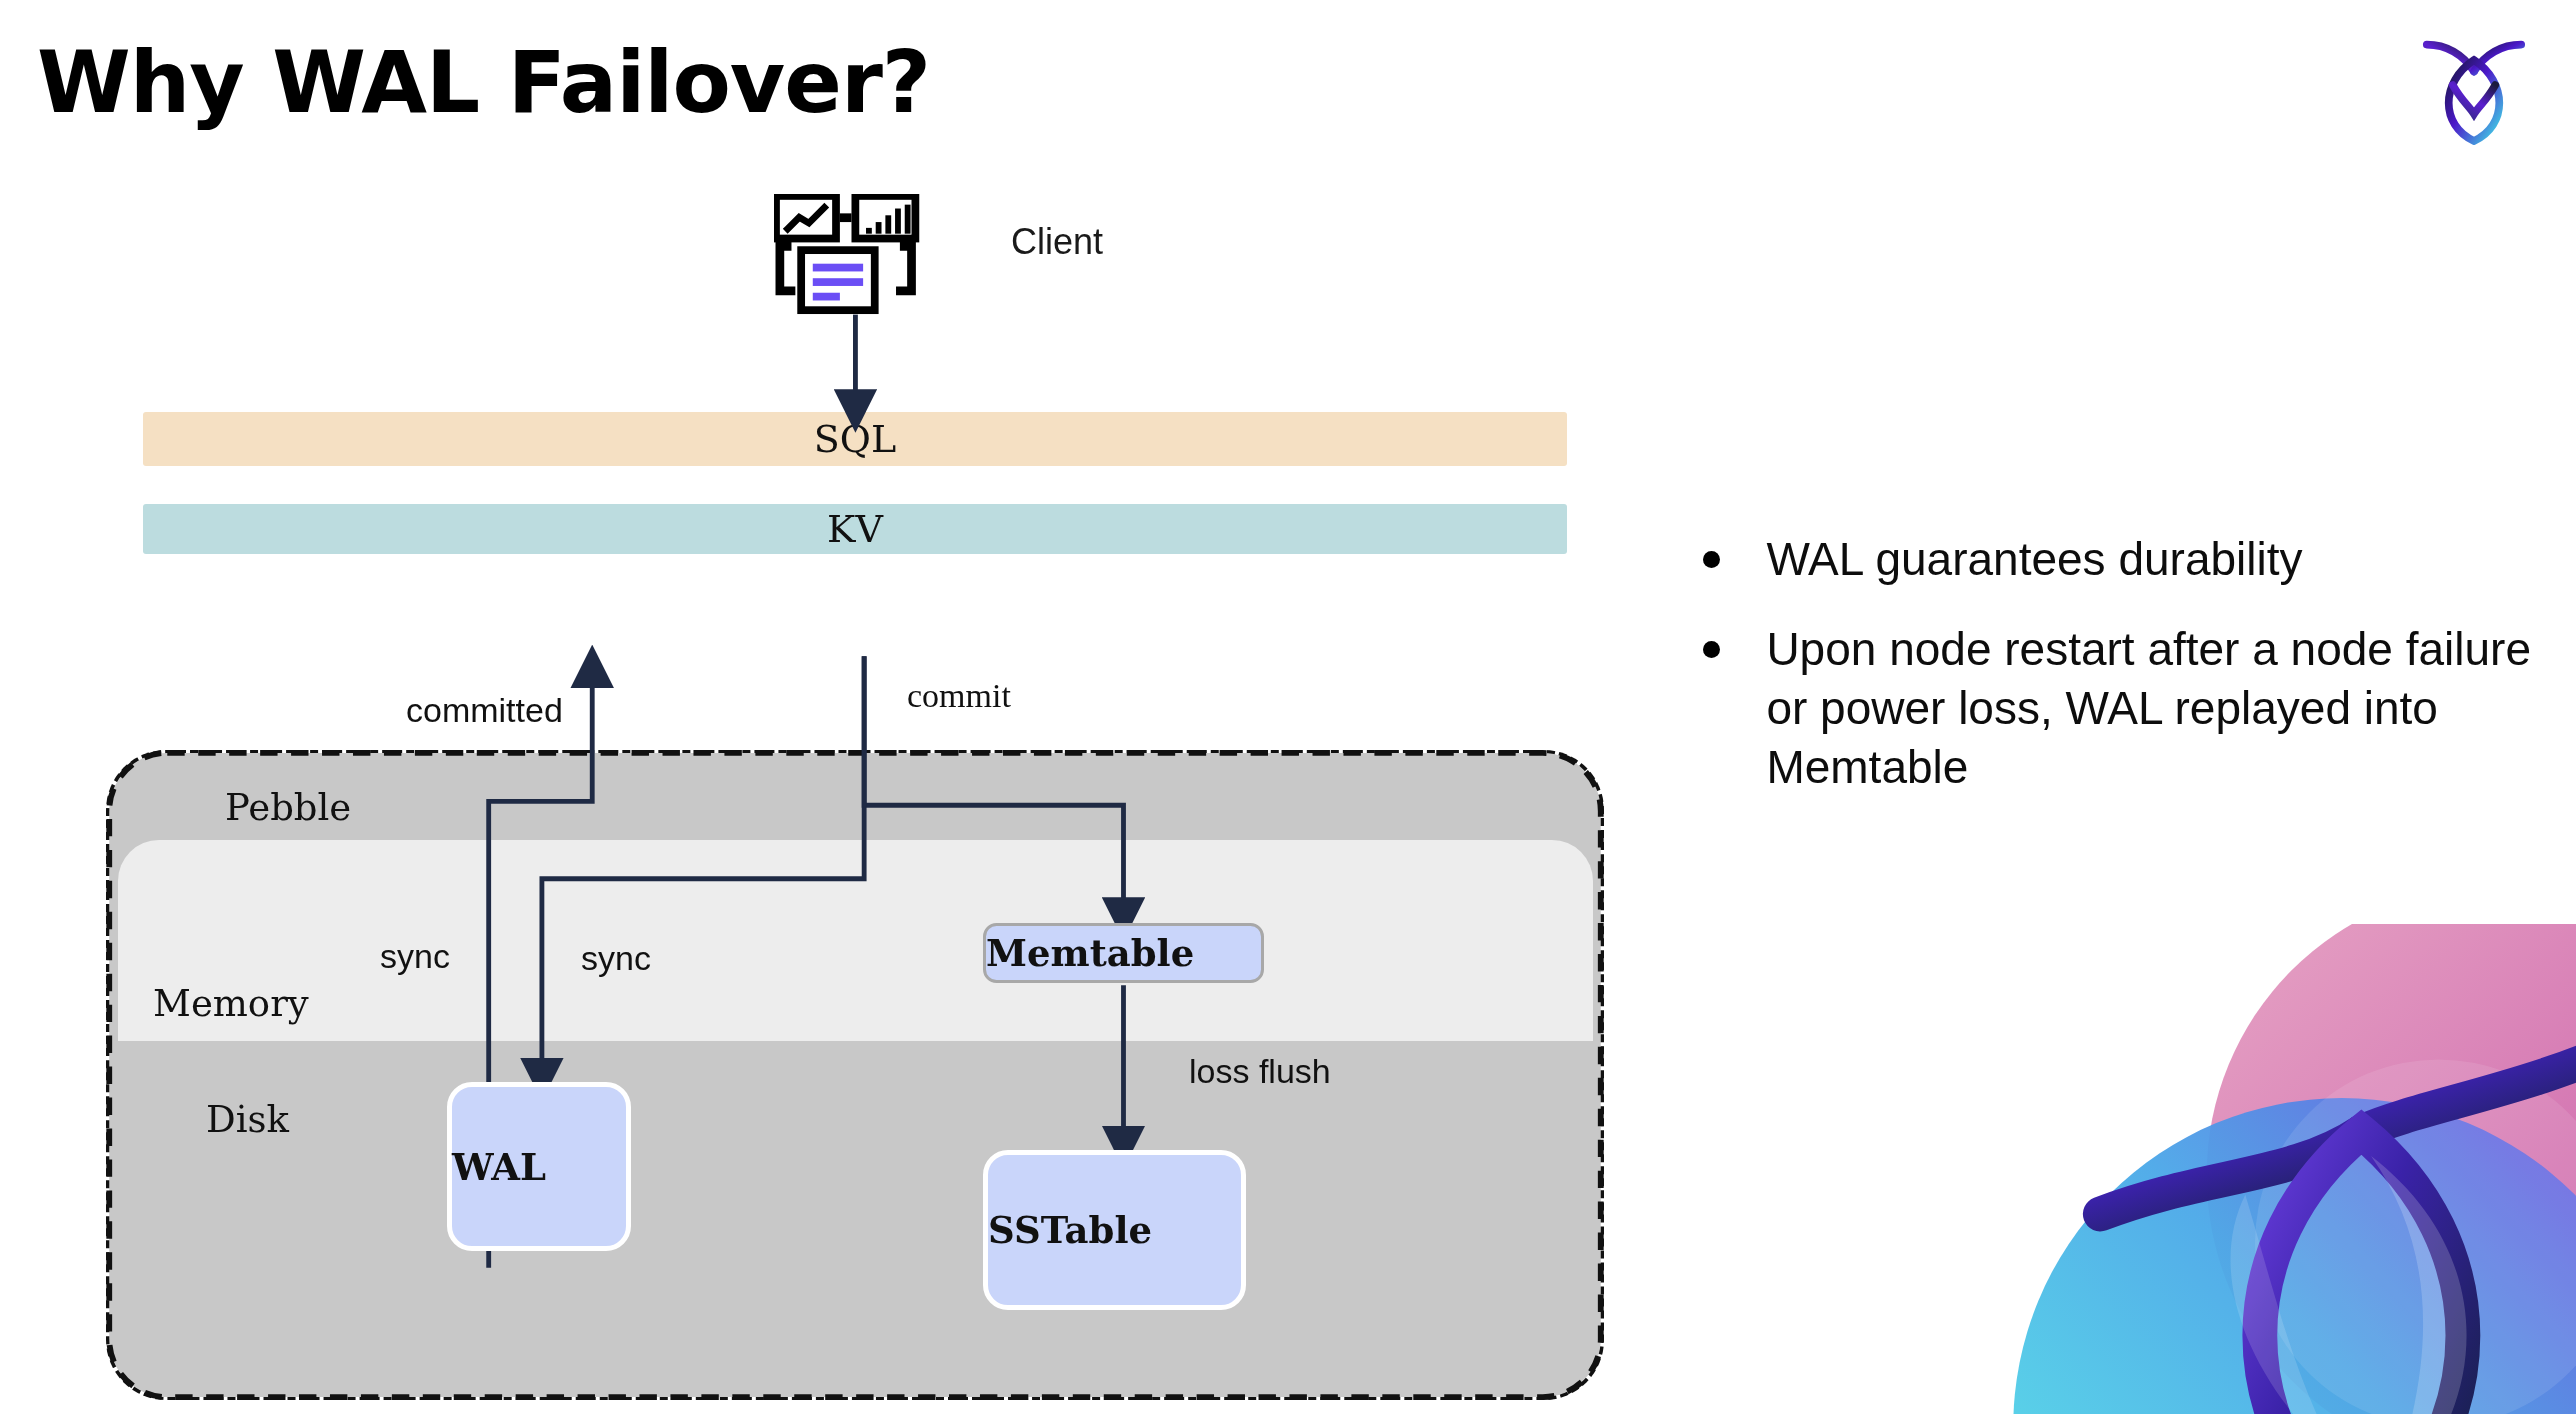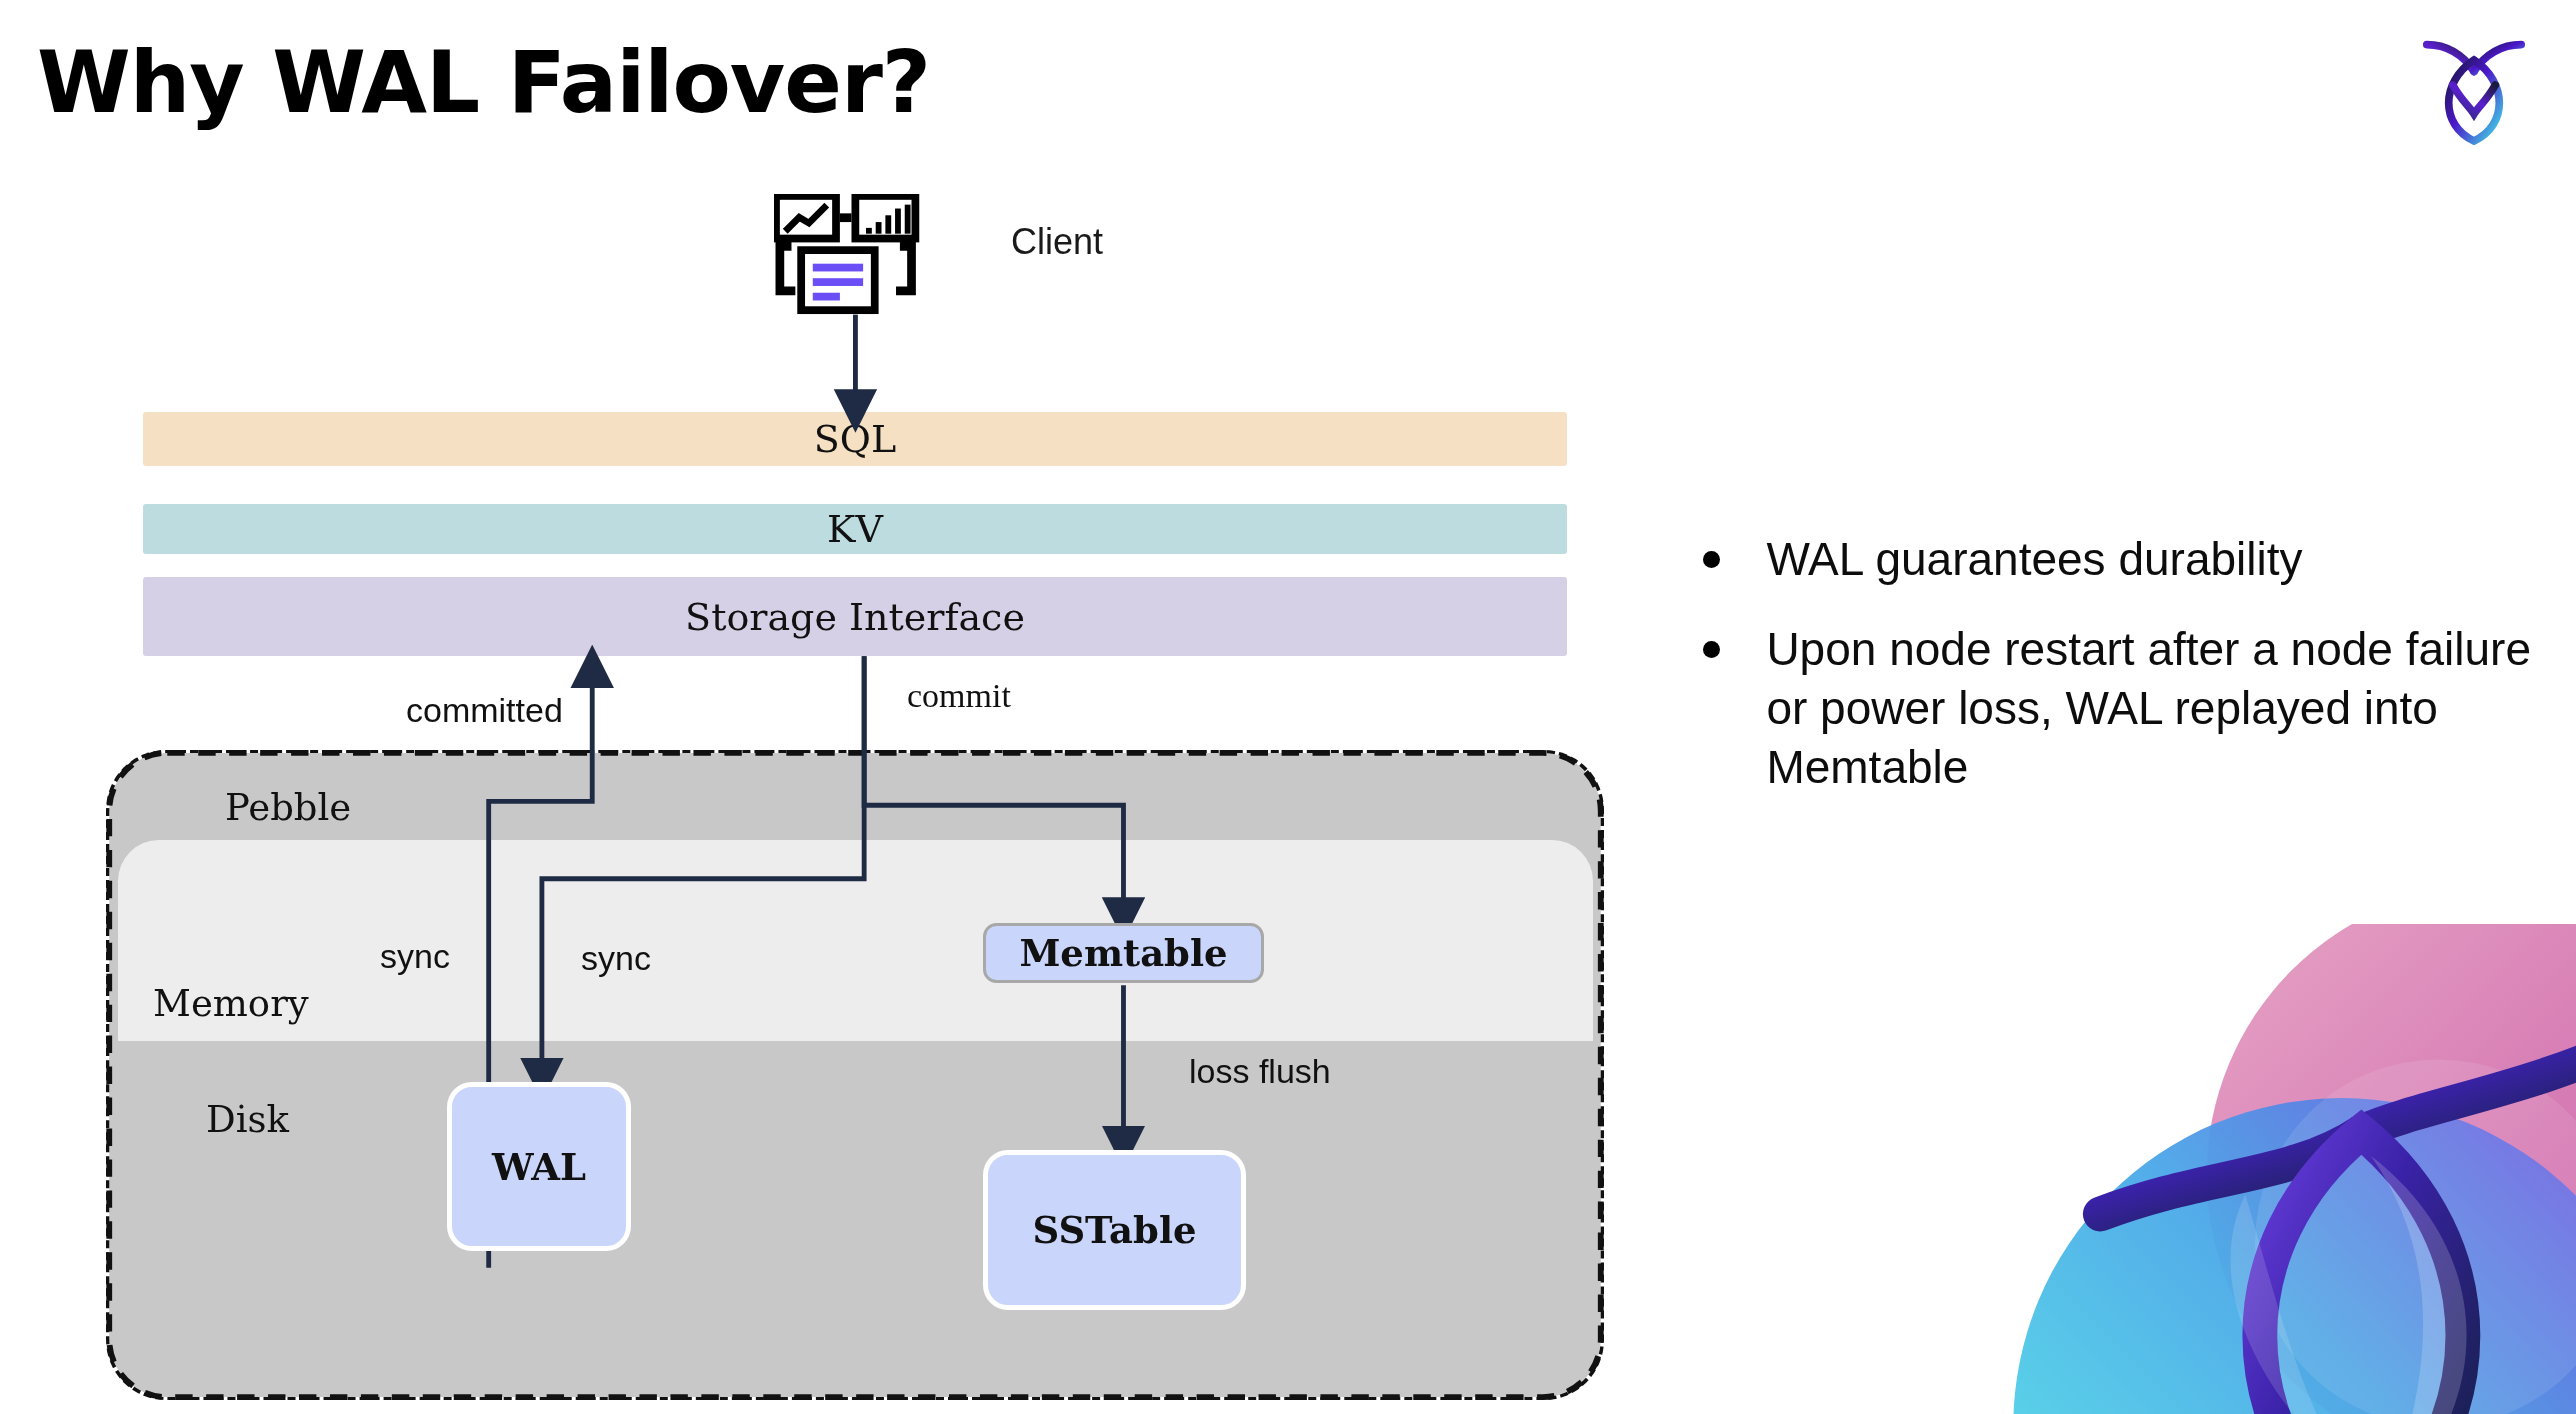--- a/index.html
+++ b/index.html
@@ -127,21 +127,20 @@
     font-family: "DejaVu Serif", serif;
     font-size: 37px;
     color: #111111;
   }
 
   
   .node-box {
     position: absolute;
     display: flex;
     align-items: center;
-    justify-content: center;
     font-family: "DejaVu Serif", serif;
     font-weight: 700;
     font-size: 37px;
     color: #111111;
     box-sizing: border-box;
   }
   #node-wal {
     left: 447px; top: 1082px; width: 184px; height: 169px;
     border-radius: 25px;
     border: 5.8px solid #ffffff;
@@ -303,23 +302,20 @@
     </svg>
   </div>
   <div id="client-label">Client</div>
 
   <div id="layer-sql" class="layer-bar" style="background:#f5e0c3;">
     <span>SQL</span>
   </div>
   <div id="layer-kv" class="layer-bar" style="background:#bcdcdf;">
     <span>KV</span>
   </div>
-  <div id="layer-storage" class="layer-bar" style="background:#d5d0e5;">
-    <span>Storage Interface</span>
-  </div>
 
   <div id="pebble-container"></div>
 
   <svg style="position:absolute;left:106px;top:750px;" width="1498" height="650" aria-hidden="true" viewBox="0 0 1548 672">
     <rect x="3" y="3" width="1542" height="666" rx="60" ry="60" fill="#c8c8c8"></rect>
   </svg>
   <div id="memory-region" style="background:#ededed;"></div>
   <div id="pebble-label">Pebble</div>
   <div id="memory-label">Memory</div>
   <div id="disk-label">Disk</div>

